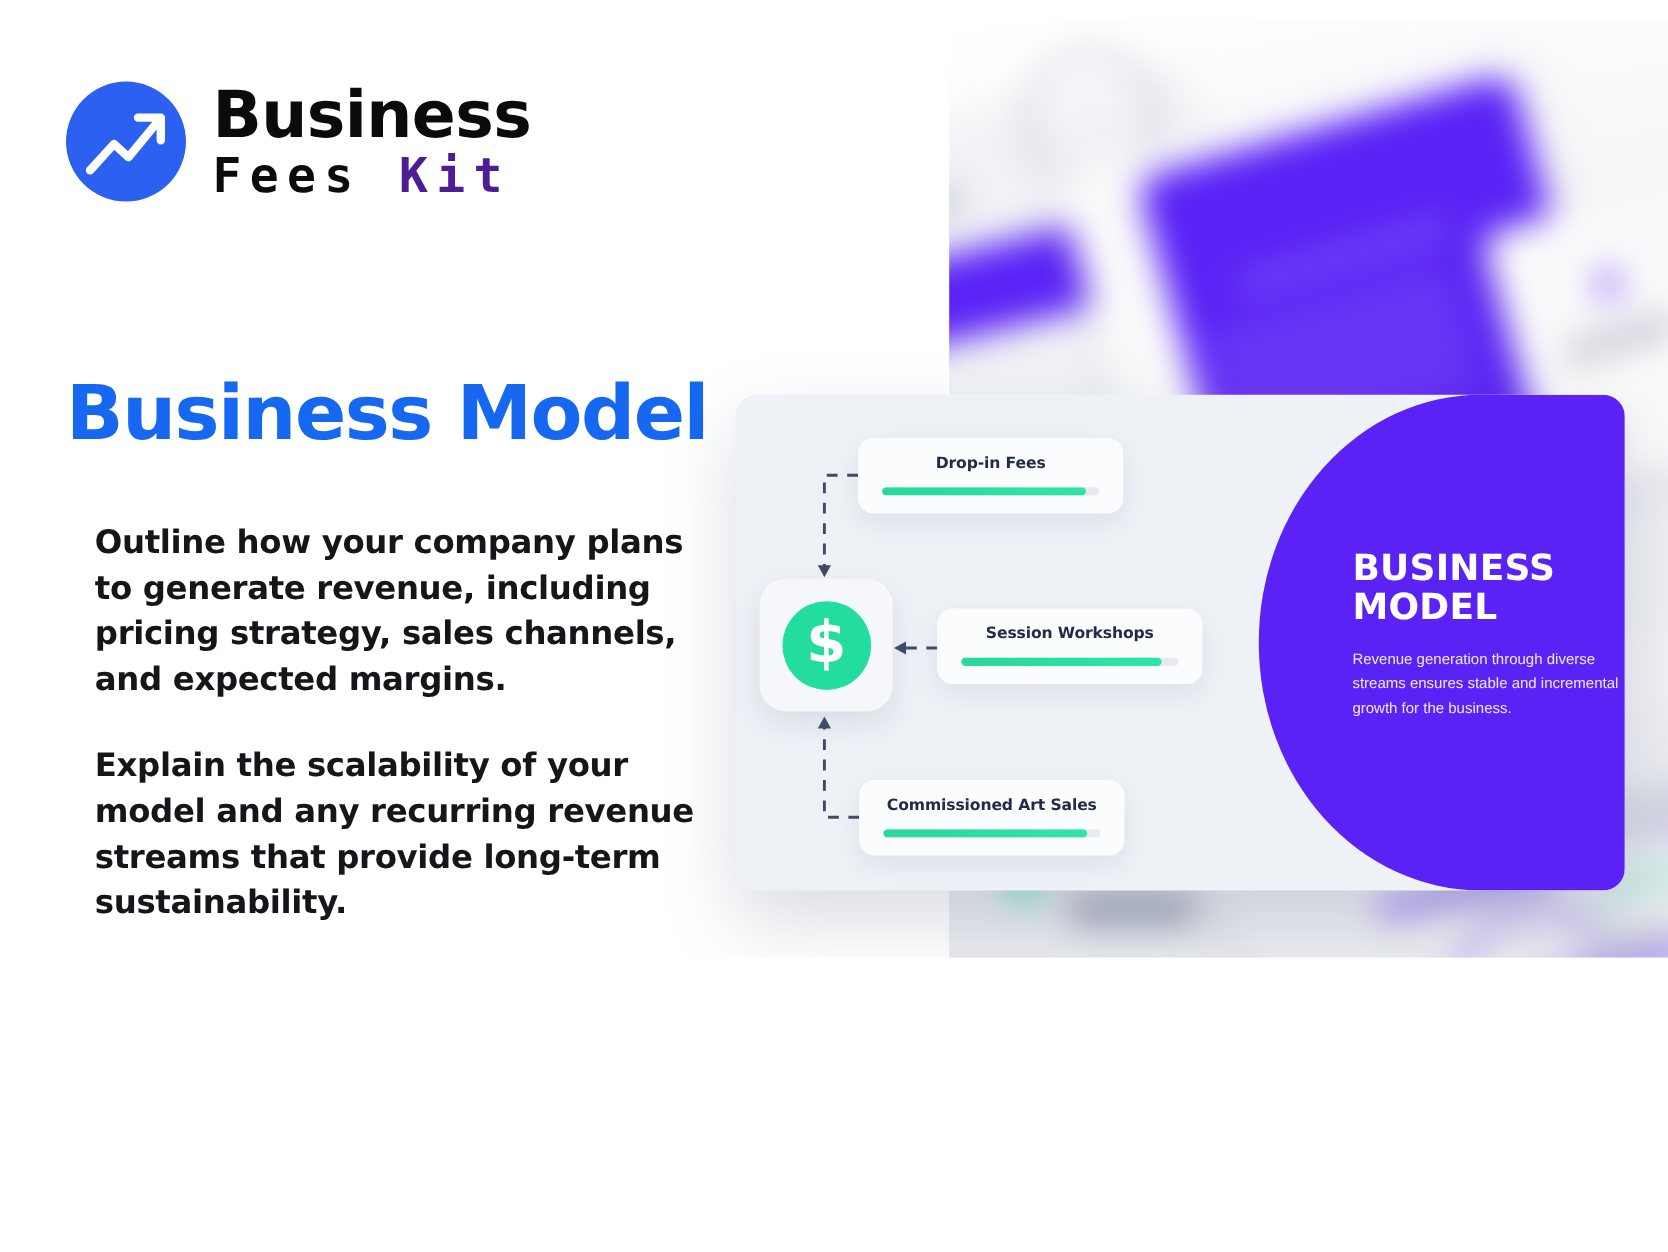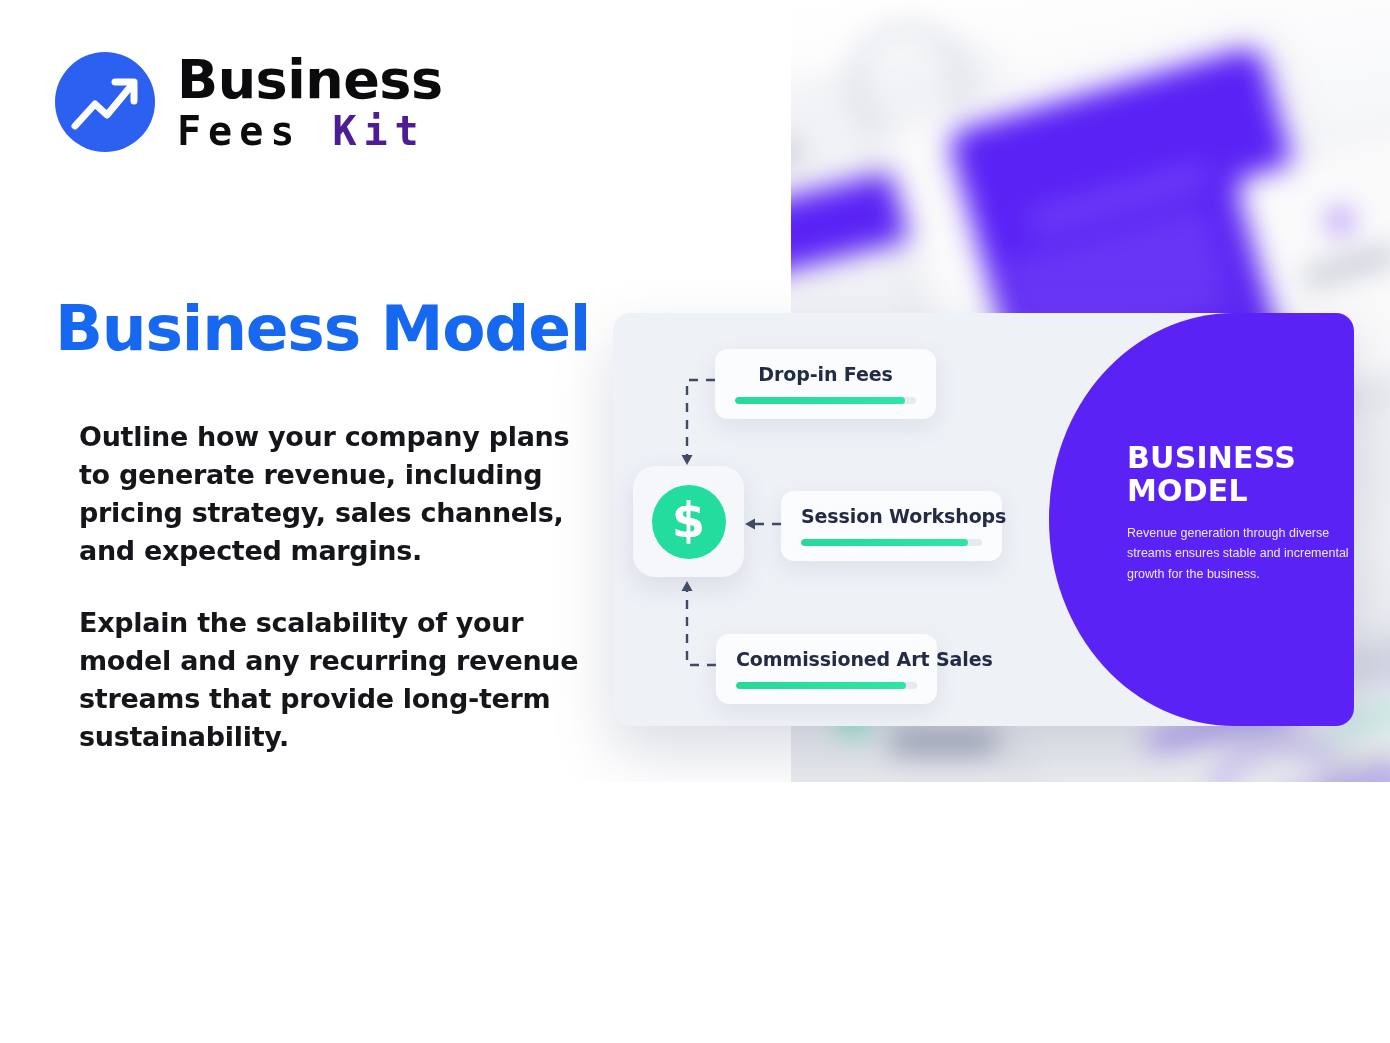--- a/index.html
+++ b/index.html
@@ -6,21 +6,21 @@
   html,body { width:1390px; height:1043px; }
   body {
     font-family:"Liberation Sans", sans-serif;
     background:#ffffff;
     overflow:hidden;
     position:relative;
   }
 
   
   .slide {
-    position:absolute; left:0; top:0;
+    position:absolute; left:0; top:16px;
     width:1390px; height:782px;
     background:#ffffff;
     overflow:hidden;
   }
 
   
   .photo-backdrop {
     position:absolute;
     left:791px; top:0;
     width:599px; height:940px;
@@ -131,21 +131,21 @@
   }
 
   .node {
     position:absolute;
     background:#fbfcfd;
     border-radius:13px;
     box-shadow:0 8px 22px rgba(110,120,150,.13);
     padding:14px 20px 15px;
   }
   .node .nlabel {
-    font-size:19px; font-weight:bold; color:#232b45;
+    font-size:13px; font-weight:bold; color:#232b45;
     text-align:center; letter-spacing:-.1px;
     font-family:"DejaVu Sans", sans-serif; white-space:nowrap;
   }
   .node .track {
     margin-top:12px; height:7px; border-radius:4px;
     background:#e7eaf0; position:relative; overflow:hidden;
   }
   .node .fill {
     position:absolute; left:0; top:0; height:100%;
     border-radius:4px;

